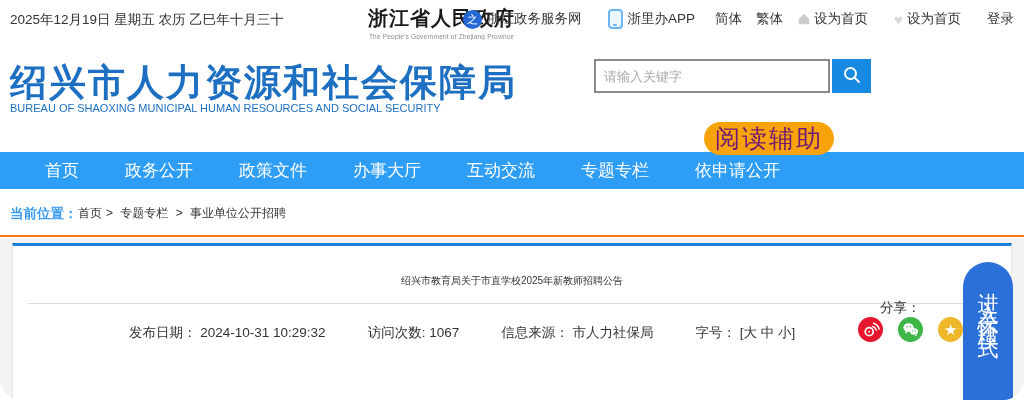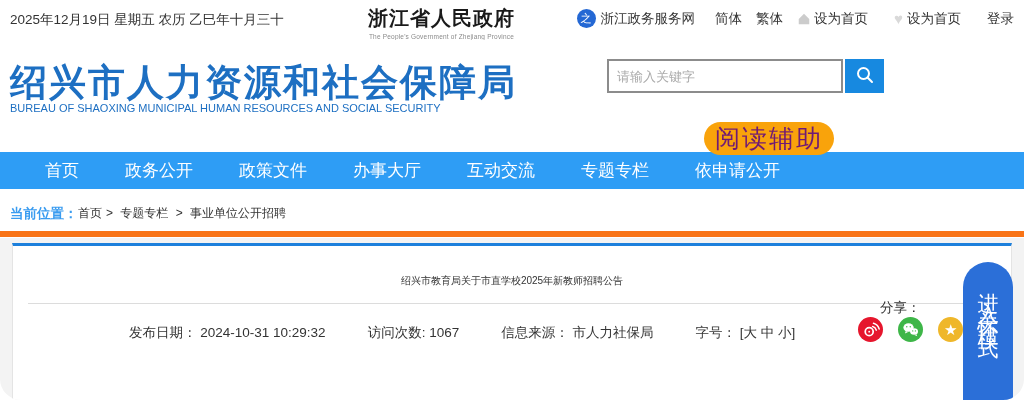--- a/index.html
+++ b/index.html
@@ -19,32 +19,32 @@
   .svc-icon { width:19px; height:19px; border-radius:50%; background:#2468d4; color:#fff; font-size:11px; display:flex; align-items:center; justify-content:center; margin-right:5px; }
   .phone-icon { width:15px; height:20px; border:2px solid #6db4f2; border-radius:4px; margin-right:5px; position:relative; background:#eaf5fe; }
   .phone-icon::after { content:""; position:absolute; left:50%; bottom:1px; transform:translateX(-50%); width:4px; height:2px; border-radius:2px; background:#6db4f2; }
   .house-icon { margin-right:3px; display:inline-flex; }
   .heart-icon { color:#d9d9d9; font-size:15px; margin-right:4px; }
 
   
   .header { position:absolute; left:0; top:40px; width:1024px; height:112px; background:#fff; }
   .site-title { position:absolute; left:10px; top:18px; font-family:"DejaVu Serif","Liberation Serif",serif; font-weight:bold; font-size:37px; color:#1d6fc2; letter-spacing:2px; white-space:nowrap; }
   .site-title-en { position:absolute; left:10px; top:62px; font-size:11px; color:#1d6fc2; white-space:nowrap; }
-  .search-wrap { position:absolute; left:607px; top:19px; display:flex; }
+  .search-wrap { position:absolute; left:594px; top:19px; display:flex; }
   .search-input { width:236px; height:34px; border:2px solid #8c8c8c; padding:0 8px; font-size:13px; color:#333; outline:none; }
   .search-input::placeholder { color:#aaa; }
   .search-btn { width:39px; height:34px; background:#1789e0; border:none; margin-left:2px; display:flex; align-items:center; justify-content:center; cursor:pointer; }
   .reading-aid { position:absolute; left:704px; top:82px; width:130px; height:33px; background:#f9a30b; border:none; border-radius:17px; color:#701a75; font-size:25px; letter-spacing:2px; cursor:pointer; z-index:6; }
 
   
   .nav { position:absolute; left:0; top:152px; width:1024px; height:37px; background:#2e9df5; display:flex; align-items:center; padding-left:45px; z-index:5; }
   .nav-item { color:#fff; font-size:17px; margin-right:46px; cursor:pointer; white-space:nowrap; }
 
   
-  .crumbbar { position:absolute; left:0; top:189px; width:1024px; height:48px; background:#fff; border-bottom:6px solid #f97316; }
+  .crumbbar { position:absolute; left:0; top:189px; width:1024px; height:48px; background:#fff; border-bottom:2px solid #f97316; }
   .crumb-label { position:absolute; left:10px; top:16px; font-size:13.5px; font-weight:bold; color:#3a9cf0; }
   .crumb-path { position:absolute; left:78px; top:16px; font-size:12px; color:#333; }
   .crumb-item { cursor:pointer; }
   .crumb-sep { margin:0 4px; color:#333; }
 
   
   .lower { position:absolute; left:0; top:238px; width:1024px; height:162px; background:#f3f3f3; }
   .content-box { position:absolute; left:12px; top:243px; width:1000px; height:200px; background:#fff; border:1px solid #e4e4e4; border-top:3px solid #1d80dc; }
   .article-title { position:absolute; left:0; top:28px; width:100%; text-align:center; font-size:10px; color:#333; }
   .title-divider { position:absolute; left:15px; right:15px; top:57px; height:1px; background:#dcdcdc; }
@@ -70,20 +70,24 @@
   <div class="topbar">
     <div class="topbar-date">2025年12月19日 星期五 农历 乙巳年十月三十</div>
     <div class="gov-block">
       <div class="gov-name">浙江省人民政府</div>
       <div class="gov-sub">The People's Government of Zhejiang Province</div>
     </div>
     <div class="topbar-links">
       <span class="tlink">
         <span class="svc-icon">之</span>
         <span>浙江政务服务网</span>
+      </span>
+      <span class="tlink gap26">
+        <span class="phone-icon"></span>
+        <span>浙里办APP</span>
       </span>
       <span class="tlink gap20">简体</span>
       <span class="tlink gap14">繁体</span>
       <span class="tlink gap14">
         <span class="house-icon">
           <svg width="14" height="14" viewBox="0 0 16 16">
               <path d="M2 8 L8 2 L14 8 V14 H2 Z" fill="#cccccc"></path>
             </svg>
         </span>
         <span>设为首页</span>

